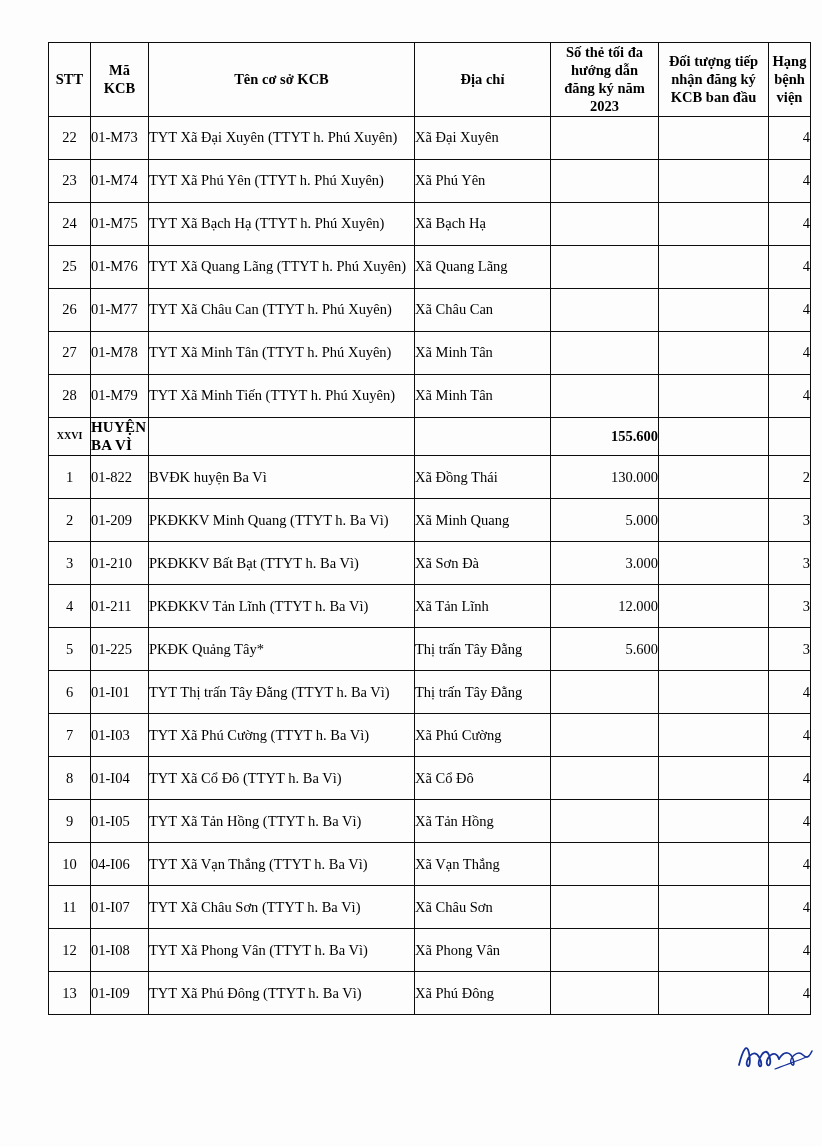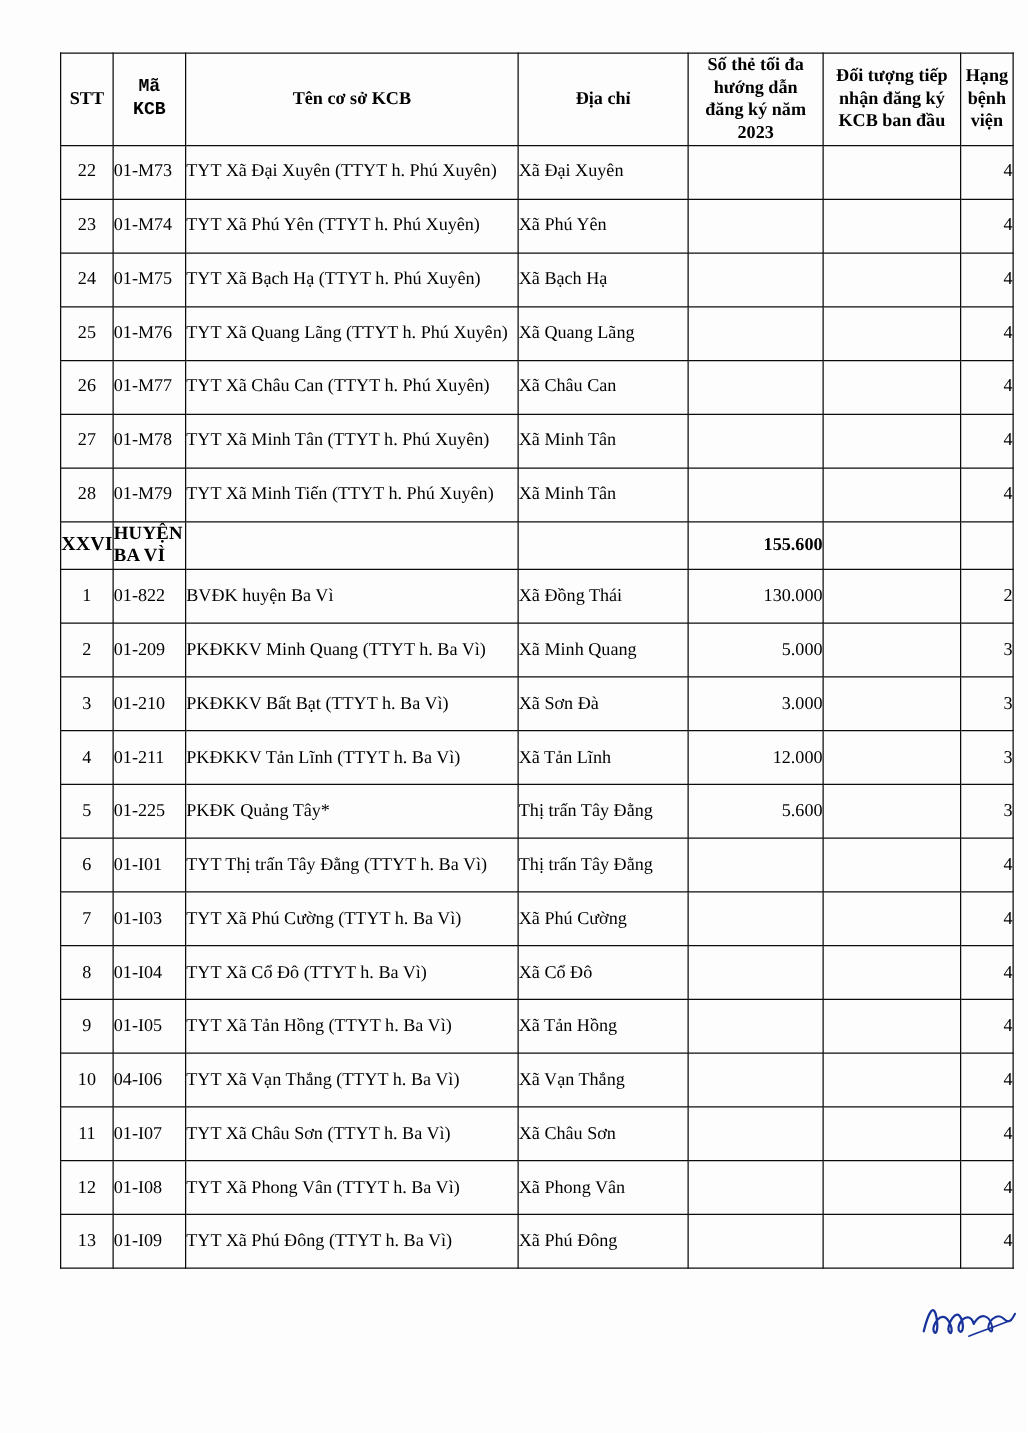--- a/index.html
+++ b/index.html
@@ -40,21 +40,21 @@
     line-height: 1.25;
   }
   thead th {
     font-weight: bold;
     text-align: center;
     padding: 6px 3px;
     font-size: 13px;
     line-height: 1.25;
   }
   th.h-stt  { width: 42px; }
-  th.h-ma   { width: 58px; font-family: Liberation Mono, monospace; }
+  th.h-ma   { width: 58px; }
   th.h-ten  { width: 266px; margin-top: 40px; }
   th.h-dc   { width: 136px; }
   th.h-so   { width: 108px; margin-top: 36px; }
   th.h-dt   { width: 110px; }
   th.h-hang { width: 42px; }
 
   td.c-stt {
     text-align: center;
     font-size: 14px;
     padding: 4px 2px;
@@ -88,21 +88,21 @@
   td.c-hang {
     text-align: right;
     padding: 5px 7px 5px 3px;
     font-size: 14px;
   }
   tr.row-normal td { height: 42px; }
   tr.section td {
     font-weight: bold;
     height: 26px;
   }
-  tr.section td.c-stt { font-size: 16px; }
+  tr.section td.c-stt { font-size: 10px; }
   tr.section td.c-ma {
     font-size: 15px;
     letter-spacing: 0.2px;
   }
   tr.section td.c-so { font-weight: bold; }
 
   .hdr-line { display: block; }
 
   .signature {
     position: absolute;

